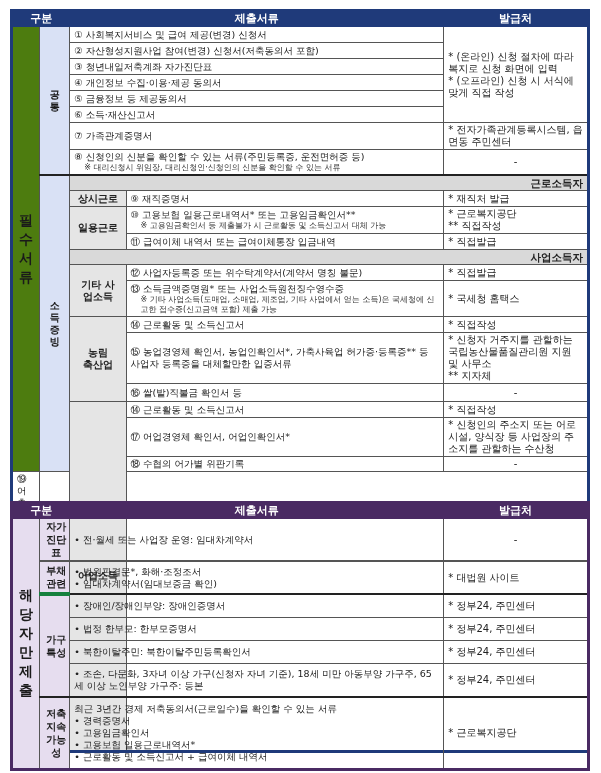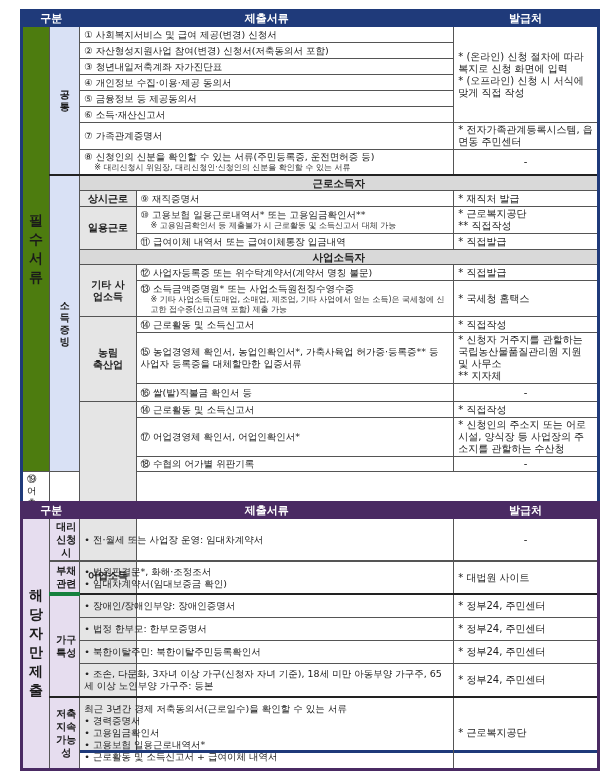--- a/index.html
+++ b/index.html
@@ -1,29 +1,29 @@
 <!DOCTYPE html>
 <html><head>
 <meta charset="utf-8">
 <style>
   * { box-sizing: border-box; margin: 0; padding: 0; }
   body { width: 601px; height: 773px; background: #ffffff; font-family: "DejaVu Sans", sans-serif; color: #222; position: relative; overflow: hidden; }
-  table { border-collapse: collapse; table-layout: fixed; position: absolute; left: 20px; width: 580px; }
+  table { border-collapse: collapse; table-layout: fixed; position: absolute; left: 10px; width: 580px; }
   td, th { border: 1px solid #555; font-size: 9.5px; line-height: 12px; vertical-align: middle; padding: 1px 4px; }
   th { color: #fff; font-weight: bold; font-size: 11px; height: 16px; text-align: center; }
   #t1 { top: 9px; border: 3px solid #1f3a7a; }
   #t1 th { background: #1f3a7a; border-color: #1f3a7a; }
   #t2 { top: 501px; border: 3px solid #4a2a63; }
   #t2 th { background: #4a2a63; border-color: #4a2a63; }
   .cat1 { background: #4d7c0f; text-align: center; font-weight: bold; font-size: 14px; line-height: 19px; color: #1a1a1a; }
   .sub1 { background: #d9e1f5; text-align: center; font-weight: bold; font-size: 10px; color: #1a1a1a; }
   .cat2 { background: #e6ddef; text-align: center; font-weight: bold; font-size: 14px; line-height: 19px; color: #1a1a1a; }
   .sub2 { background: #e6ddef; text-align: center; font-weight: bold; font-size: 10px; line-height: 13px; color: #1a1a1a; }
   .grp { background: #e5e5e5; text-align: center; font-weight: bold; font-size: 10px; }
-  .section { background: #d9d9d9; text-align: center; font-weight: bold; font-size: 10.5px; height: 14px; }
+  .section { background: #d9d9d9; text-align: right; font-weight: bold; font-size: 10.5px; height: 14px; }
   .note { display: block; font-size: 8px; line-height: 10px; padding-left: 10px; color: #333; }
   .issuer { font-size: 10px; line-height: 12px; }
   .center { text-align: center; }
   .bl { display: block; }
   .thickrow td { border-top: 2px solid #222; }
   .strongb { border-top: 2px solid #555; }
 </style>
 </head>
 <body>
 
@@ -166,21 +166,21 @@
   <thead>
     <tr>
       <th colspan="2">구분</th>
       <th>제출서류</th>
       <th>발급처</th>
     </tr>
   </thead>
   <tbody>
     <tr style="height:33px">
       <td rowspan="8" class="cat2"><span style="display:inline-block;width:14px;word-break:break-all">해당자만 제출</span></td>
-      <td class="sub2"><span style="display:inline-block;width:24px">대리신청시</span></td>
+      <td class="sub2"><span style="display:inline-block;width:24px">자가진단표</span></td>
       <td>• 전·월세 또는 사업장 운영: 임대차계약서</td>
       <td class="issuer center">-</td>
     </tr>
     <tr style="height:33px" class="strongb">
       <td class="sub2"><span style="display:inline-block;width:24px">부채관련</span></td>
       <td>
         <span class="bl">• 법원판결문*, 화해·조정조서</span>
         <span class="bl">• 임대차계약서(임대보증금 확인)</span>
       </td>
       <td class="issuer">* 대법원 사이트</td>

